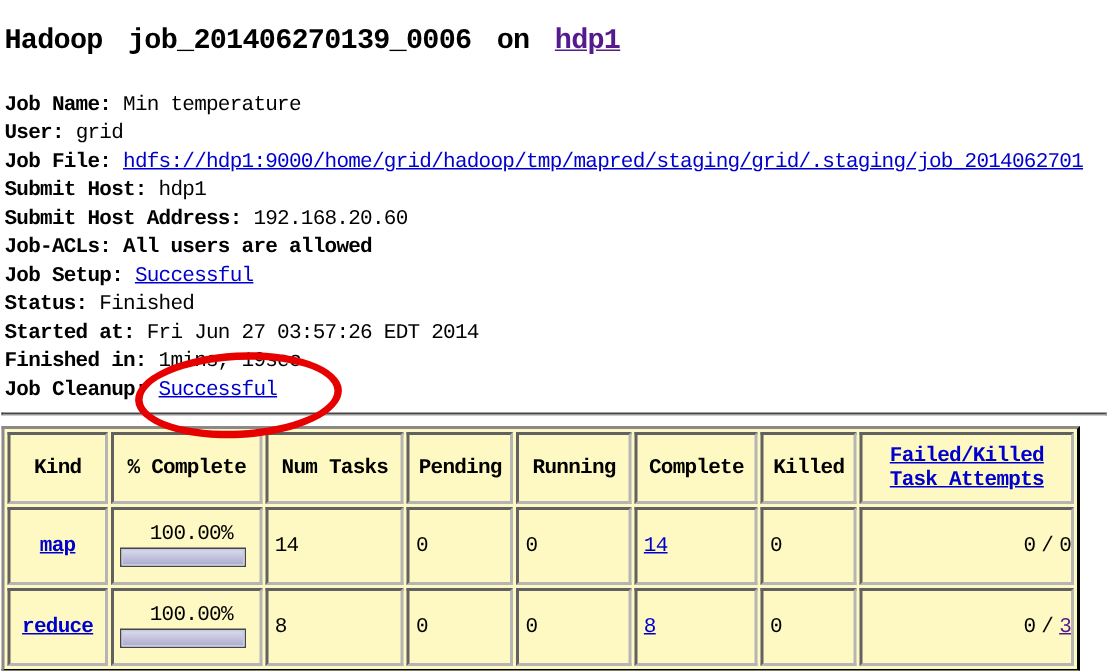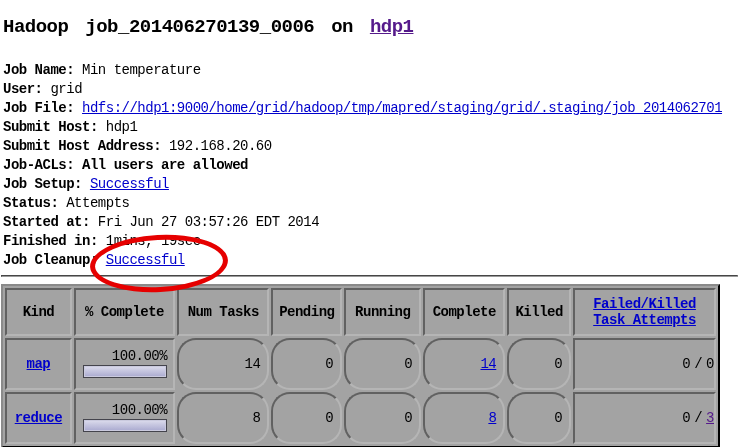--- a/index.html
+++ b/index.html
@@ -37,35 +37,35 @@
 
   table.tasks {
     margin: 7px 0 0 1px;
     width: 719px;
     table-layout: fixed;
     border-collapse: separate;
     border-spacing: 2px;
     border: 2px outset #8a8a8a;
     border-bottom-color: #1e1e1e;
     border-right-color: #3c3c3c;
-    background: #a3a3a3;
+    background: #fef9c3;
   }
   th, td {
     border: 2px inset #b5b5b5;
     padding: 1px 4px;
     font-size: 14px;
     overflow: hidden;
   }
   thead th { font-weight: bold; text-align: center; height: 42px; vertical-align: middle; }
   thead th a { font-weight: bold; }
   tbody tr { height: 52px; }
   td.kind { text-align: center; font-weight: bold; }
   td.kind a { font-weight: bold; }
-  td.num { text-align: right; padding-right: 7px; border-radius: 19px; }
-  td.pct { text-align: right; padding-right: 6px; vertical-align: middle; }
+  td.num { text-align: left; padding-right: 7px; }
+  td.pct { text-align: right; padding-right: 18px; vertical-align: middle; }
   .pcttext { line-height: 15px; }
   .pbar {
     width: 82px; height: 11px;
     border: 1px solid #44444c;
     margin: 1px 0 1px auto;
     background: #ffffff;
   }
   .pfill {
     height: 100%; width: 100%;
     background: linear-gradient(#dddded, #a9a9cf);
@@ -90,21 +90,21 @@
 <h1 class="title"><span>Hadoop job_201406270139_0006 on</span> <a href="#" class="visited">hdp1</a></h1>
 
 <div class="details">
   <div class="line"><span class="lbl">Job Name:</span> <span>Min temperature</span></div>
   <div class="line"><span class="lbl">User:</span> <span>grid</span></div>
   <div class="line"><span class="lbl">Job File:</span> <a href="#">hdfs://hdp1:9000/home/grid/hadoop/tmp/mapred/staging/grid/.staging/job_2014062701</a></div>
   <div class="line"><span class="lbl">Submit Host:</span> <span>hdp1</span></div>
   <div class="line"><span class="lbl">Submit Host Address:</span> <span>192.168.20.60</span></div>
   <div class="line"><span class="lbl">Job-ACLs:</span> <span class="bold-val">All users are allowed</span></div>
   <div class="line"><span class="lbl">Job Setup:</span> <a href="#">Successful</a></div>
-  <div class="line"><span class="lbl">Status:</span> <span>Attempts</span></div>
+  <div class="line"><span class="lbl">Status:</span> <span>Finished</span></div>
   <div class="line"><span class="lbl">Started at:</span> <span>Fri Jun 27 03:57:26 EDT 2014</span></div>
   <div class="line"><span class="lbl">Finished in:</span> <span>1mins, 19sec</span></div>
   <div class="line"><span class="lbl">Job Cleanup:</span> <a href="#">Successful</a></div>
 </div>
 
 <hr class="divider">
 
 <table class="tasks">
   <colgroup>
     <col style="width:66px">

